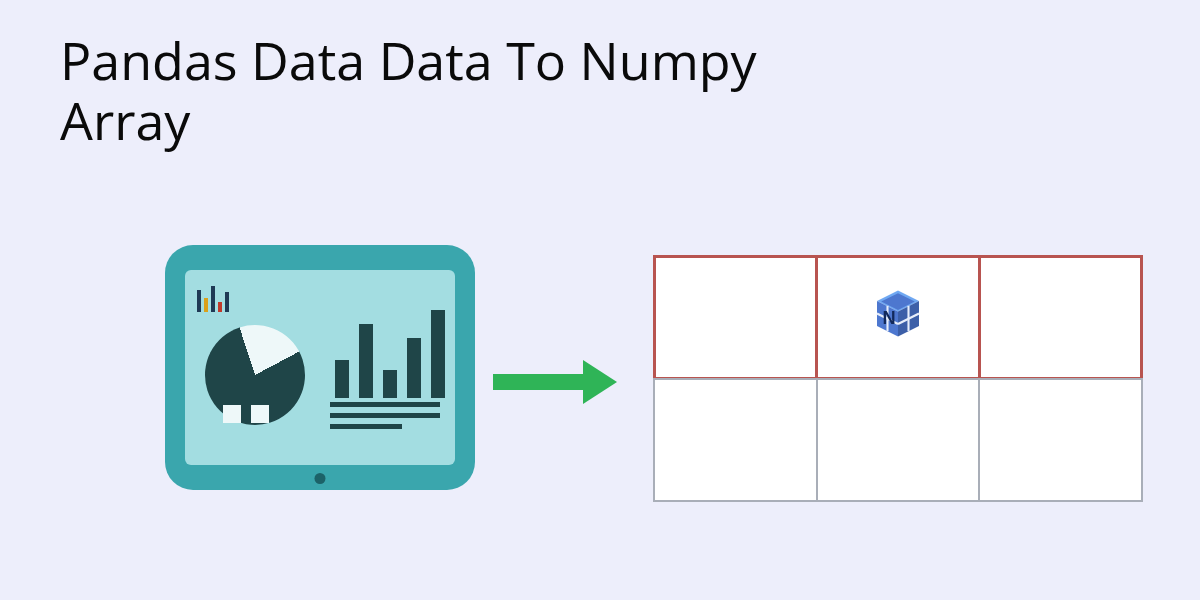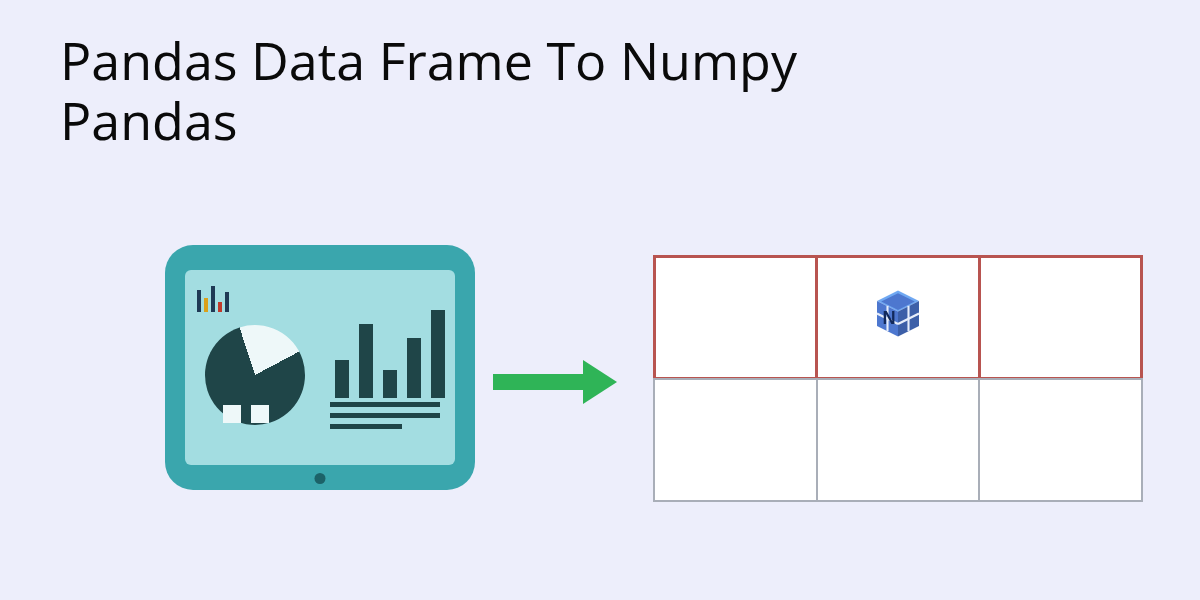--- a/index.html
+++ b/index.html
@@ -131,21 +131,21 @@
   .row.bottom .cell { border-top-width:2px; }
   
   .numpy {
     position:absolute; top:50%; left:50%;
     transform: translate(-50%,-50%);
   }
 </style>
 </head>
 <body>
 
-<h1 class="title">Pandas Data Frame To Numpy Pandas</h1>
+<h1 class="title">Pandas Data Data To Numpy Array</h1>
 
 <div class="tablet">
   <div class="tablet-screen">
     <div class="mini-dash">
       <span class="a"></span>
         <span class="b"></span>
         <span class="c"></span>
         <span class="d"></span>
         <span class="e"></span>
     </div>

